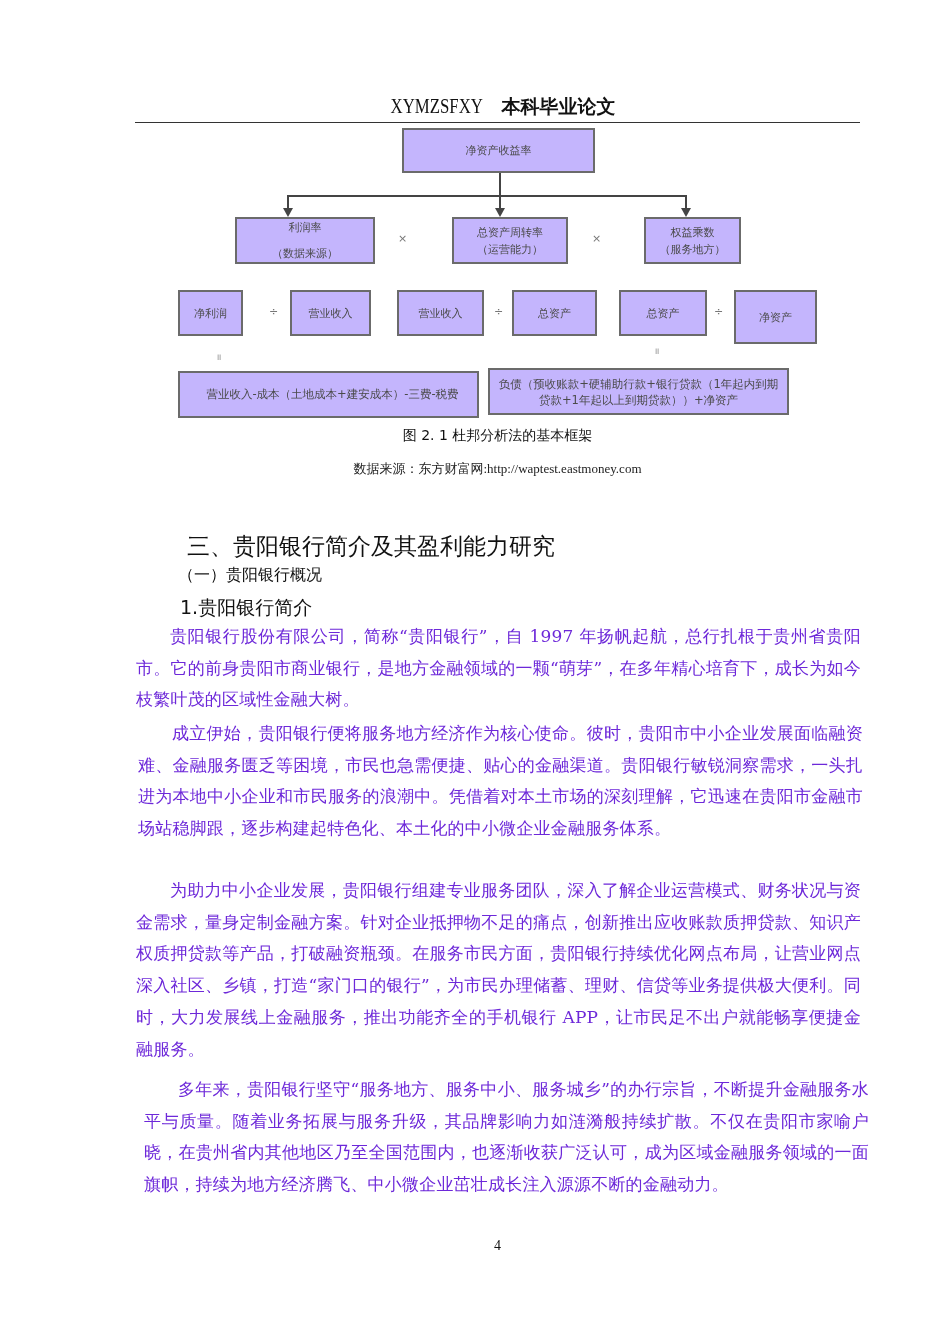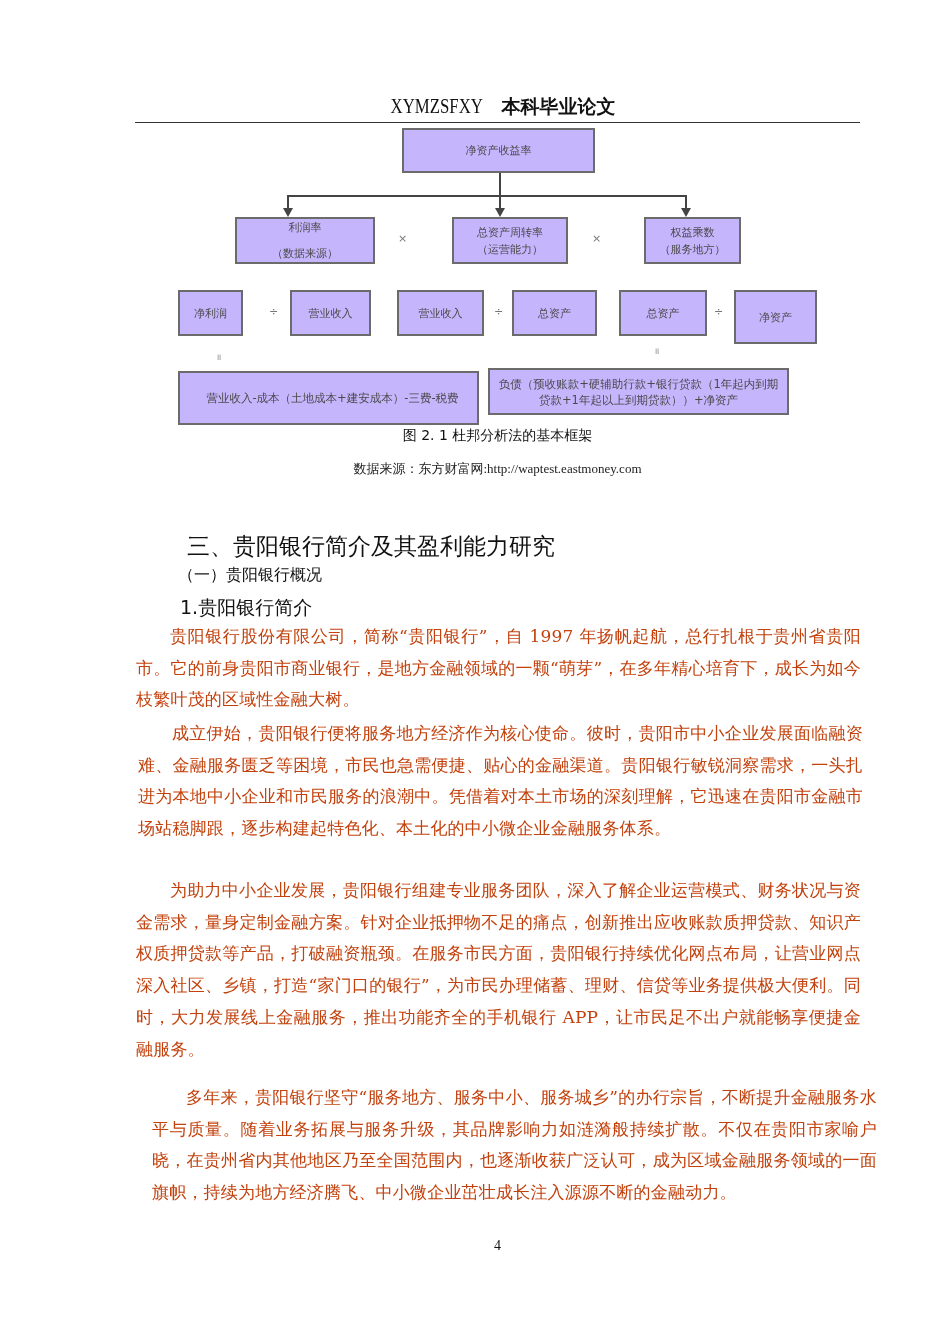--- a/index.html
+++ b/index.html
@@ -20,21 +20,21 @@
   .arrow { position: absolute; width: 0; height: 0; border-left: 5px solid transparent; border-right: 5px solid transparent; border-top: 9px solid #444; }
 
   .caption { left: 0; width: 995px; top: 427px; text-align: center; font-family: "DejaVu Sans", sans-serif; font-size: 14px; }
   .source { left: 0; width: 995px; top: 460px; text-align: center; font-family: "Liberation Serif", serif; font-size: 13px; color: #222; }
 
   .h1 { left: 187px; top: 524px; font-family: "DejaVu Sans", sans-serif; font-size: 23px; line-height: 32px; margin-top: 6px; }
   .h2 { left: 178px; top: 560px; font-family: "DejaVu Sans", sans-serif; font-size: 16px; line-height: 30px; }
   .h3 { left: 180px; top: 593px; font-family: "DejaVu Sans", sans-serif; font-size: 19px; line-height: 28px; }
 
   .para { position: absolute; left: 136px; width: 725px; font-family: "DejaVu Serif", "Liberation Serif", serif;
-          font-size: 17px; line-height: 31.7px; text-align: justify; text-indent: 2em; color: #c2410c; letter-spacing: 0.2px; }
+          font-size: 17px; line-height: 31.7px; text-align: justify; text-indent: 2em; color: #6d28d9; letter-spacing: 0.2px; }
   .page-num { left: 0; width: 995px; top: 1238px; text-align: center; font-family: "Liberation Serif", serif; font-size: 14px; }
 </style>
 </head>
 <body>
 
 <div class="abs header-title">
   <span class="latin">XYMZSFXY</span>
   <span class="cn">本科毕业论文</span>
 </div>
 <div class="abs header-rule"></div>
@@ -85,33 +85,33 @@
     <span>总资产</span>
   </div>
   <div class="op" style="left:714px; top:305px;">÷</div>
   <div class="box" style="left:734px; top:290px; width:83px; height:54px;">
     <span>净资产</span>
   </div>
 
   <div class="eq" style="left:216px; top:350px;">॥</div>
   <div class="eq" style="left:654px; top:344px;">॥</div>
 
-  <div class="box" style="left:178px; top:371px; width:301px; height:54px; font-size:11.5px;padding-left:8px;">
+  <div class="box" style="left:178px; top:371px; width:301px; height:47px; font-size:11.5px;padding-left:8px;">
     <span>营业收入-成本（土地成本+建安成本）-三费-税费</span>
   </div>
   <div class="box" style="left:488px; top:368px; width:301px; height:47px; font-size:11.5px; padding:0 8px; line-height:16px;">
     <span>负债（预收账款+硬辅助行款+银行贷款（1年起内到期贷款+1年起以上到期贷款））+净资产</span>
   </div>
 </div>
 
 <div class="abs caption">图 2. 1 杜邦分析法的基本框架</div>
 <div class="abs source">数据来源：东方财富网:http://waptest.eastmoney.com</div>
 
 <div class="abs h1">三、贵阳银行简介及其盈利能力研究</div>
 <div class="abs h2">（一）贵阳银行概况</div>
 <div class="abs h3">1.贵阳银行简介</div>
 
 <p class="para" style="top:606px; margin:0; padding-top:15px;">贵阳银行股份有限公司，简称“贵阳银行”，自 1997 年扬帆起航，总行扎根于贵州省贵阳市。它的前身贵阳市商业银行，是地方金融领域的一颗“萌芽”，在多年精心培育下，成长为如今枝繁叶茂的区域性金融大树。</p>
 <p class="para" style="top:701px; margin:2px; padding-top:15px;">成立伊始，贵阳银行便将服务地方经济作为核心使命。彼时，贵阳市中小企业发展面临融资难、金融服务匮乏等困境，市民也急需便捷、贴心的金融渠道。贵阳银行敏锐洞察需求，一头扎进为本地中小企业和市民服务的浪潮中。凭借着对本土市场的深刻理解，它迅速在贵阳市金融市场站稳脚跟，逐步构建起特色化、本土化的中小微企业金融服务体系。</p>
 <p class="para" style="top:860px; margin:0; padding-top:15px;">为助力中小企业发展，贵阳银行组建专业服务团队，深入了解企业运营模式、财务状况与资金需求，量身定制金融方案。针对企业抵押物不足的痛点，创新推出应收账款质押贷款、知识产权质押贷款等产品，打破融资瓶颈。在服务市民方面，贵阳银行持续优化网点布局，让营业网点深入社区、乡镇，打造“家门口的银行”，为市民办理储蓄、理财、信贷等业务提供极大便利。同时，大力发展线上金融服务，推出功能齐全的手机银行 APP，让市民足不出户就能畅享便捷金融服务。</p>
-<p class="para" style="top:1051px; margin:16px; padding-top:15px;">多年来，贵阳银行坚守“服务地方、服务中小、服务城乡”的办行宗旨，不断提升金融服务水平与质量。随着业务拓展与服务升级，其品牌影响力如涟漪般持续扩散。不仅在贵阳市家喻户晓，在贵州省内其他地区乃至全国范围内，也逐渐收获广泛认可，成为区域金融服务领域的一面旗帜，持续为地方经济腾飞、中小微企业茁壮成长注入源源不断的金融动力。</p>
+<p class="para" style="top:1051px; margin:8px; padding-top:15px;">多年来，贵阳银行坚守“服务地方、服务中小、服务城乡”的办行宗旨，不断提升金融服务水平与质量。随着业务拓展与服务升级，其品牌影响力如涟漪般持续扩散。不仅在贵阳市家喻户晓，在贵州省内其他地区乃至全国范围内，也逐渐收获广泛认可，成为区域金融服务领域的一面旗帜，持续为地方经济腾飞、中小微企业茁壮成长注入源源不断的金融动力。</p>
 
 <div class="abs page-num">4</div>
 
 </body></html>

